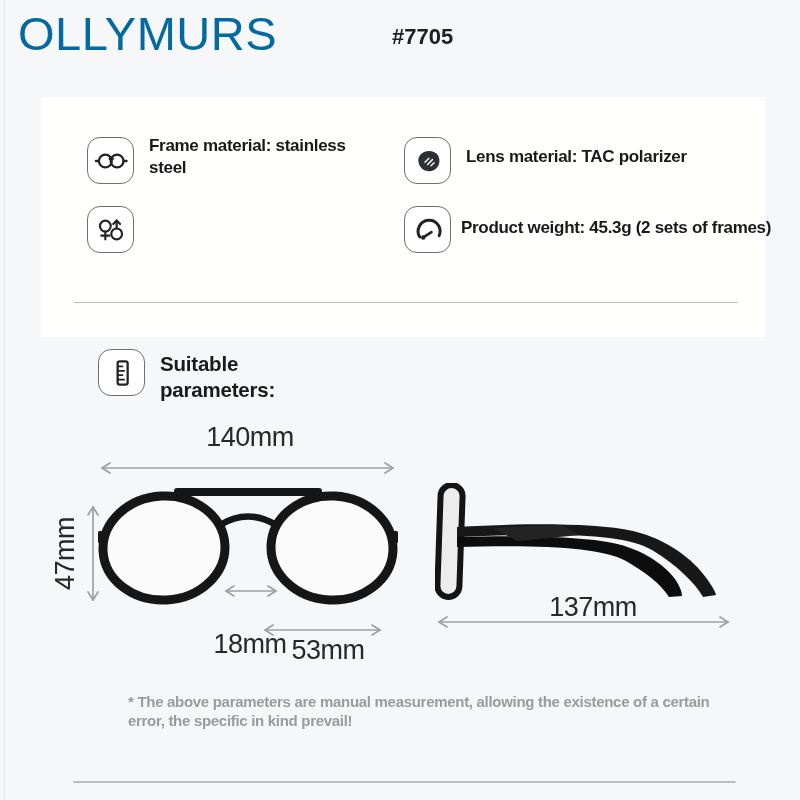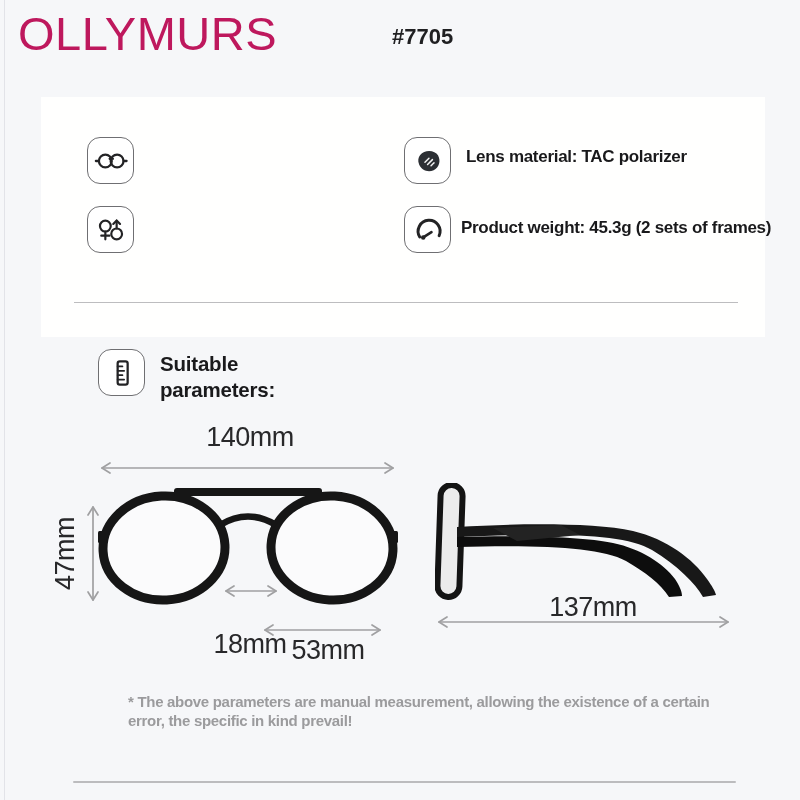--- a/index.html
+++ b/index.html
@@ -10,21 +10,21 @@
     position:relative;
     overflow:hidden;
     color:#1c1c1e;
   }
   .abs { position:absolute; }
 
   .left-edge { left:4px; top:0; width:1px; height:800px; background:#e2e3e8; }
 
   .brand {
     left:18px; top:6px;
-    font-size:47px; font-weight:500; letter-spacing:0.5px; color:#be185d;
+    font-size:47px; font-weight:500; letter-spacing:0.5px; color:#0369a1;
   }
   .model {
     left:368px; top:24px;
     font-size:22px; font-weight:600; color:#202022;margin-left:24px;
   }
 
   .card {
     left:41px; top:97px; width:724px; height:240px;
     background:#fffffe;
   }
@@ -88,20 +88,21 @@
     <svg viewBox="0 0 46 46">
       <g stroke="#232325" stroke-width="2.6" fill="none" stroke-linecap="round">
         <circle cx="16.5" cy="23" r="7.4"></circle>
         <circle cx="30" cy="23" r="7.4"></circle>
         <path d="M21.5,20.5 q1.8,-2.2 3.6,0"></path>
         <path d="M9,23 h-3.4"></path>
         <path d="M37.5,23 h3.4"></path>
       </g>
     </svg>
   </div>
+  <div class="spec-label" style="left:108px; top:38px; width:238px;">Frame material: stainless steel</div>
 
   <div class="icon-box" style="left:363px; top:40px;">
     <svg viewBox="0 0 46 46">
       <path d="M14,16 C19,9.5 31,10 34.5,16.5 C38,23 36,30.5 29.5,33.5 C23,36.5 15.5,33.5 12.8,27 C11,22.7 11.8,18.8 14,16 Z" fill="#2c2f34"></path>
       <g stroke="#f3f3f3" stroke-width="1.7" stroke-linecap="round">
         <path d="M19.5,24.5 l4.6,-4.6"></path>
         <path d="M22.5,27 l5.6,-5.6"></path>
         <path d="M26.5,28.5 l3.4,-3.4"></path>
       </g>
     </svg>

